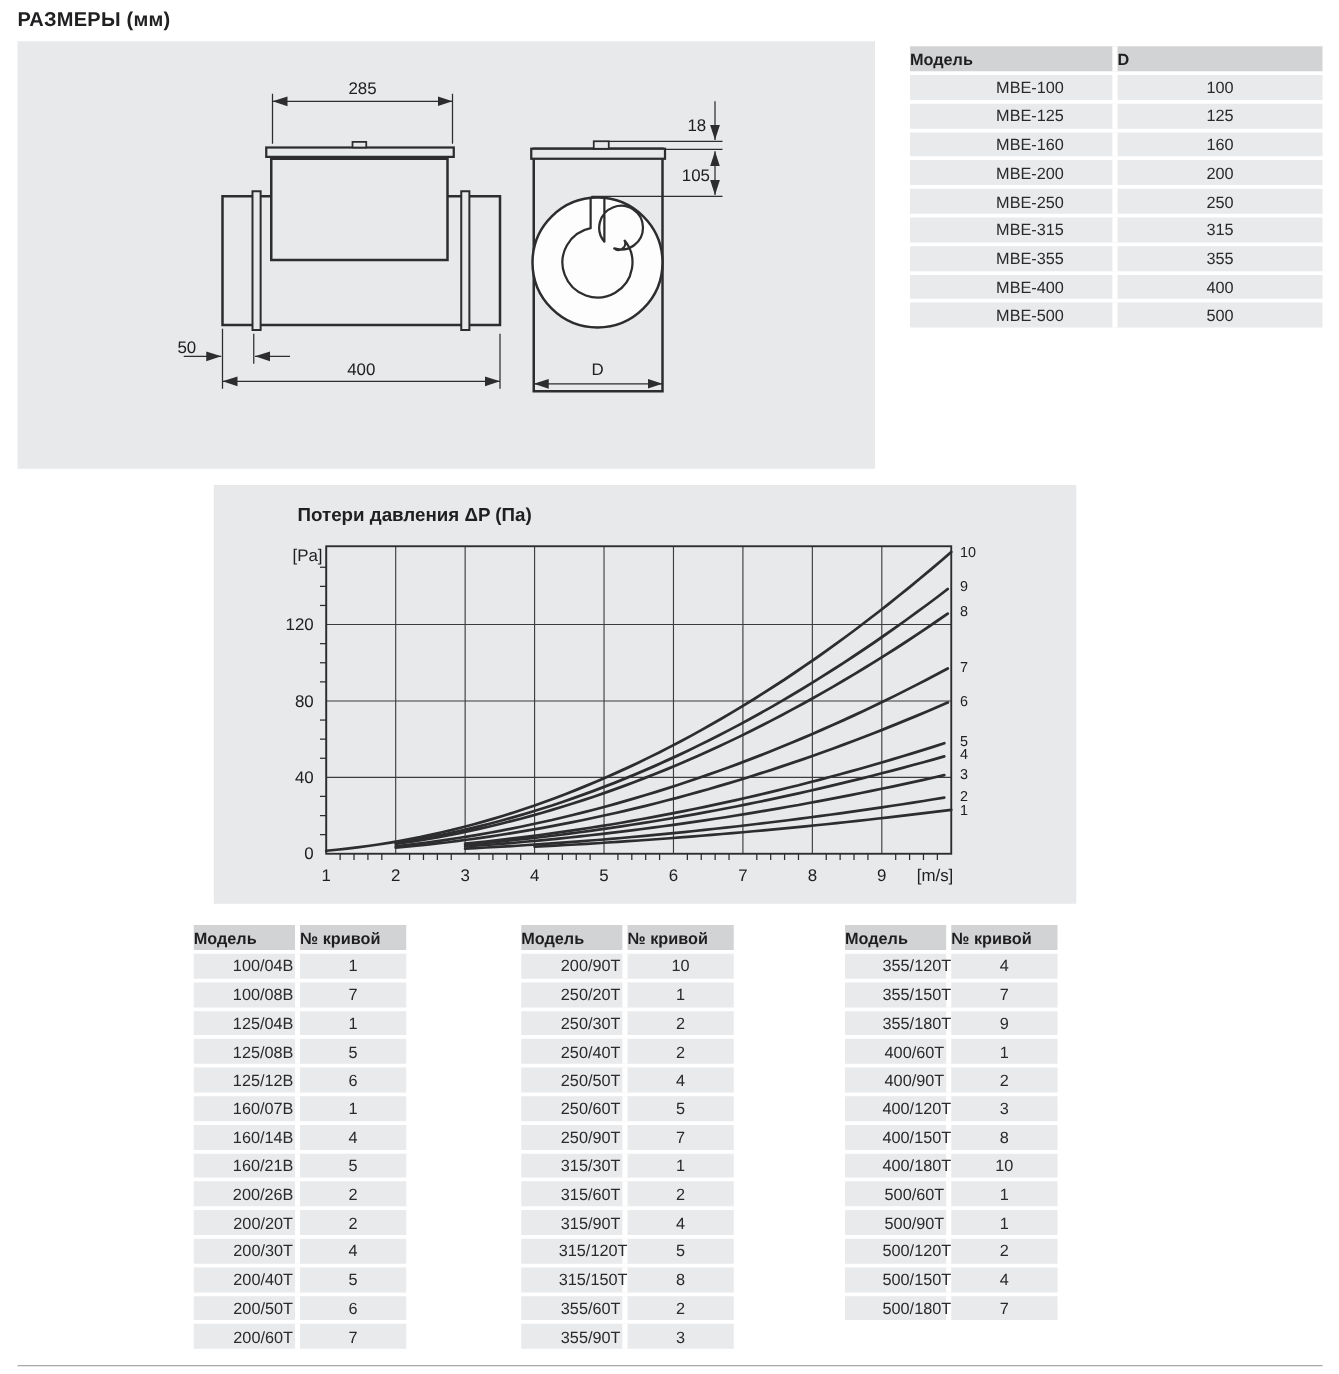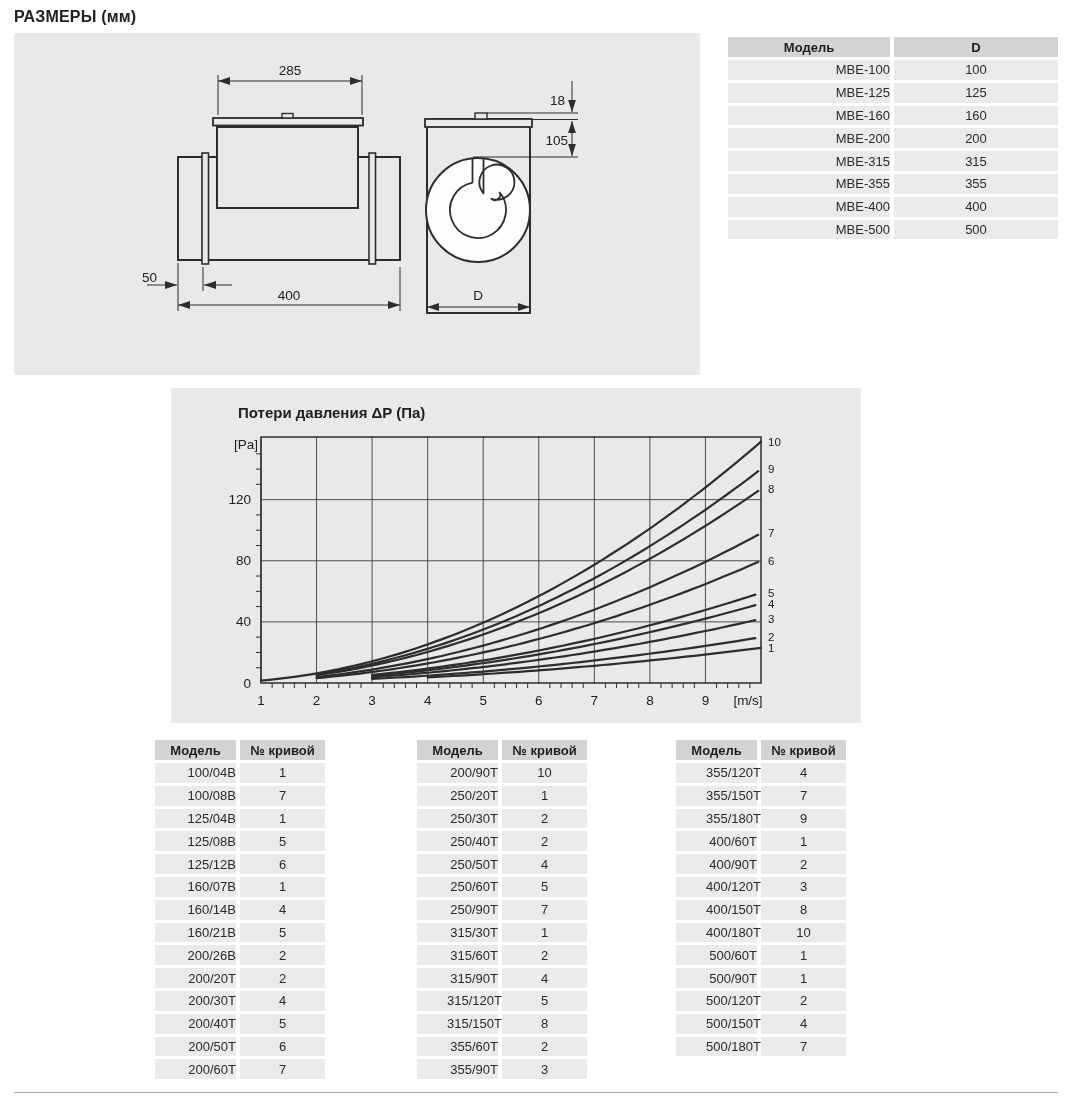--- a/index.html
+++ b/index.html
@@ -8,28 +8,28 @@
     font-family:"Liberation Sans", sans-serif;color:#202022;
     -webkit-font-smoothing:antialiased;
   }
   .abs{position:absolute;}
   .panel{background:#e8e9ea;}
   .page-title{font-size:16px;font-weight:bold;letter-spacing:.2px;}
   .chart-title{font-size:15px;font-weight:bold;}
 
   table.data-table{border-collapse:separate;border-spacing:0 3px;table-layout:fixed;}
   table.data-table th{
-    background:#d2d3d5;font-weight:bold;font-size:13px;text-align:center;
+    background:#d2d3d5;font-weight:bold;font-size:13px;text-align:left;
     height:20px;padding:0;color:#1e1e20;
   }
   table.data-table td{
     background:#e9eaeb;font-size:13px;height:19.8px;padding:0;color:#2a2a2c;
   }
   table.data-table .gap{border-left:4px solid #ffffff;}
-  table.data-table td.c-model{text-align:right;padding-left:30px;}
+  table.data-table td.c-model{text-align:center;padding-left:30px;}
   table.data-table td.c-val{text-align:center;margin-top:18px;}
 
   svg text{font-family:"Liberation Sans", sans-serif;fill:#202022;}
   .divider{background:#a8a8a8;}
 </style>
 </head>
 <body>
 
 <div class="abs page-title" style="left:14px;top:8px;">РАЗМЕРЫ (мм)</div>
 
@@ -135,20 +135,24 @@
           <td class="c-model">МВЕ-125</td>
           <td class="c-val gap">125</td>
         </tr>
         <tr>
           <td class="c-model">МВЕ-160</td>
           <td class="c-val gap">160</td>
         </tr>
         <tr>
           <td class="c-model">МВЕ-200</td>
           <td class="c-val gap">200</td>
+        </tr>
+        <tr>
+          <td class="c-model">МВЕ-250</td>
+          <td class="c-val gap">250</td>
         </tr>
         <tr>
           <td class="c-model">МВЕ-315</td>
           <td class="c-val gap">315</td>
         </tr>
         <tr>
           <td class="c-model">МВЕ-355</td>
           <td class="c-val gap">355</td>
         </tr>
         <tr>

